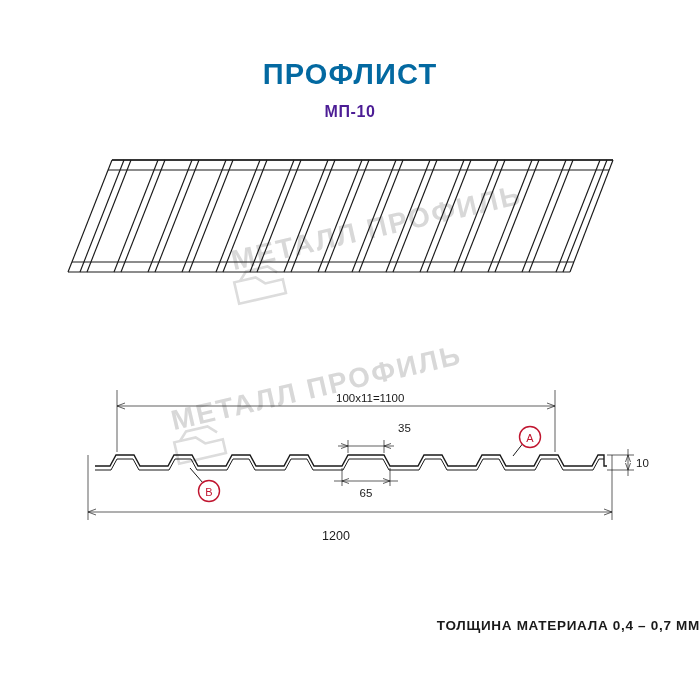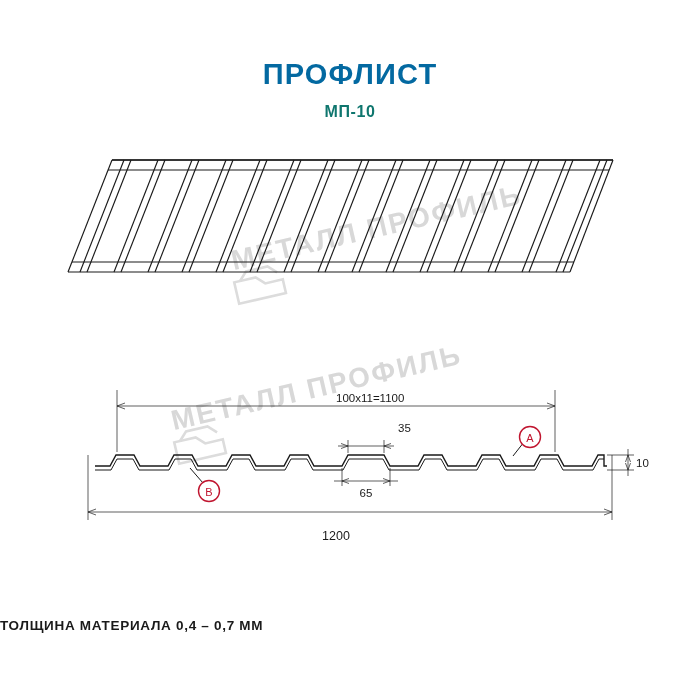--- a/index.html
+++ b/index.html
@@ -32,28 +32,28 @@
   }
   .subtitle {
     position: absolute;
     top: 103px;
     left: 0;
     width: 700px;
     text-align: center;
     font-size: 16px;
     font-weight: bold;
     letter-spacing: 0.6px;
-    color: #0f766e;
+    color: #4c1d95;
   }
   .footnote {
     position: absolute;
     top: 618px;
     left: 0;
     width: 700px;
-    text-align: left;
+    text-align: right;
     font-size: 13.5px;
     font-weight: bold;
     letter-spacing: 0.7px;
     color: #1a1a1a;
   }
   .drawing {
     position: absolute;
     top: 0;
     left: 0;
   }

